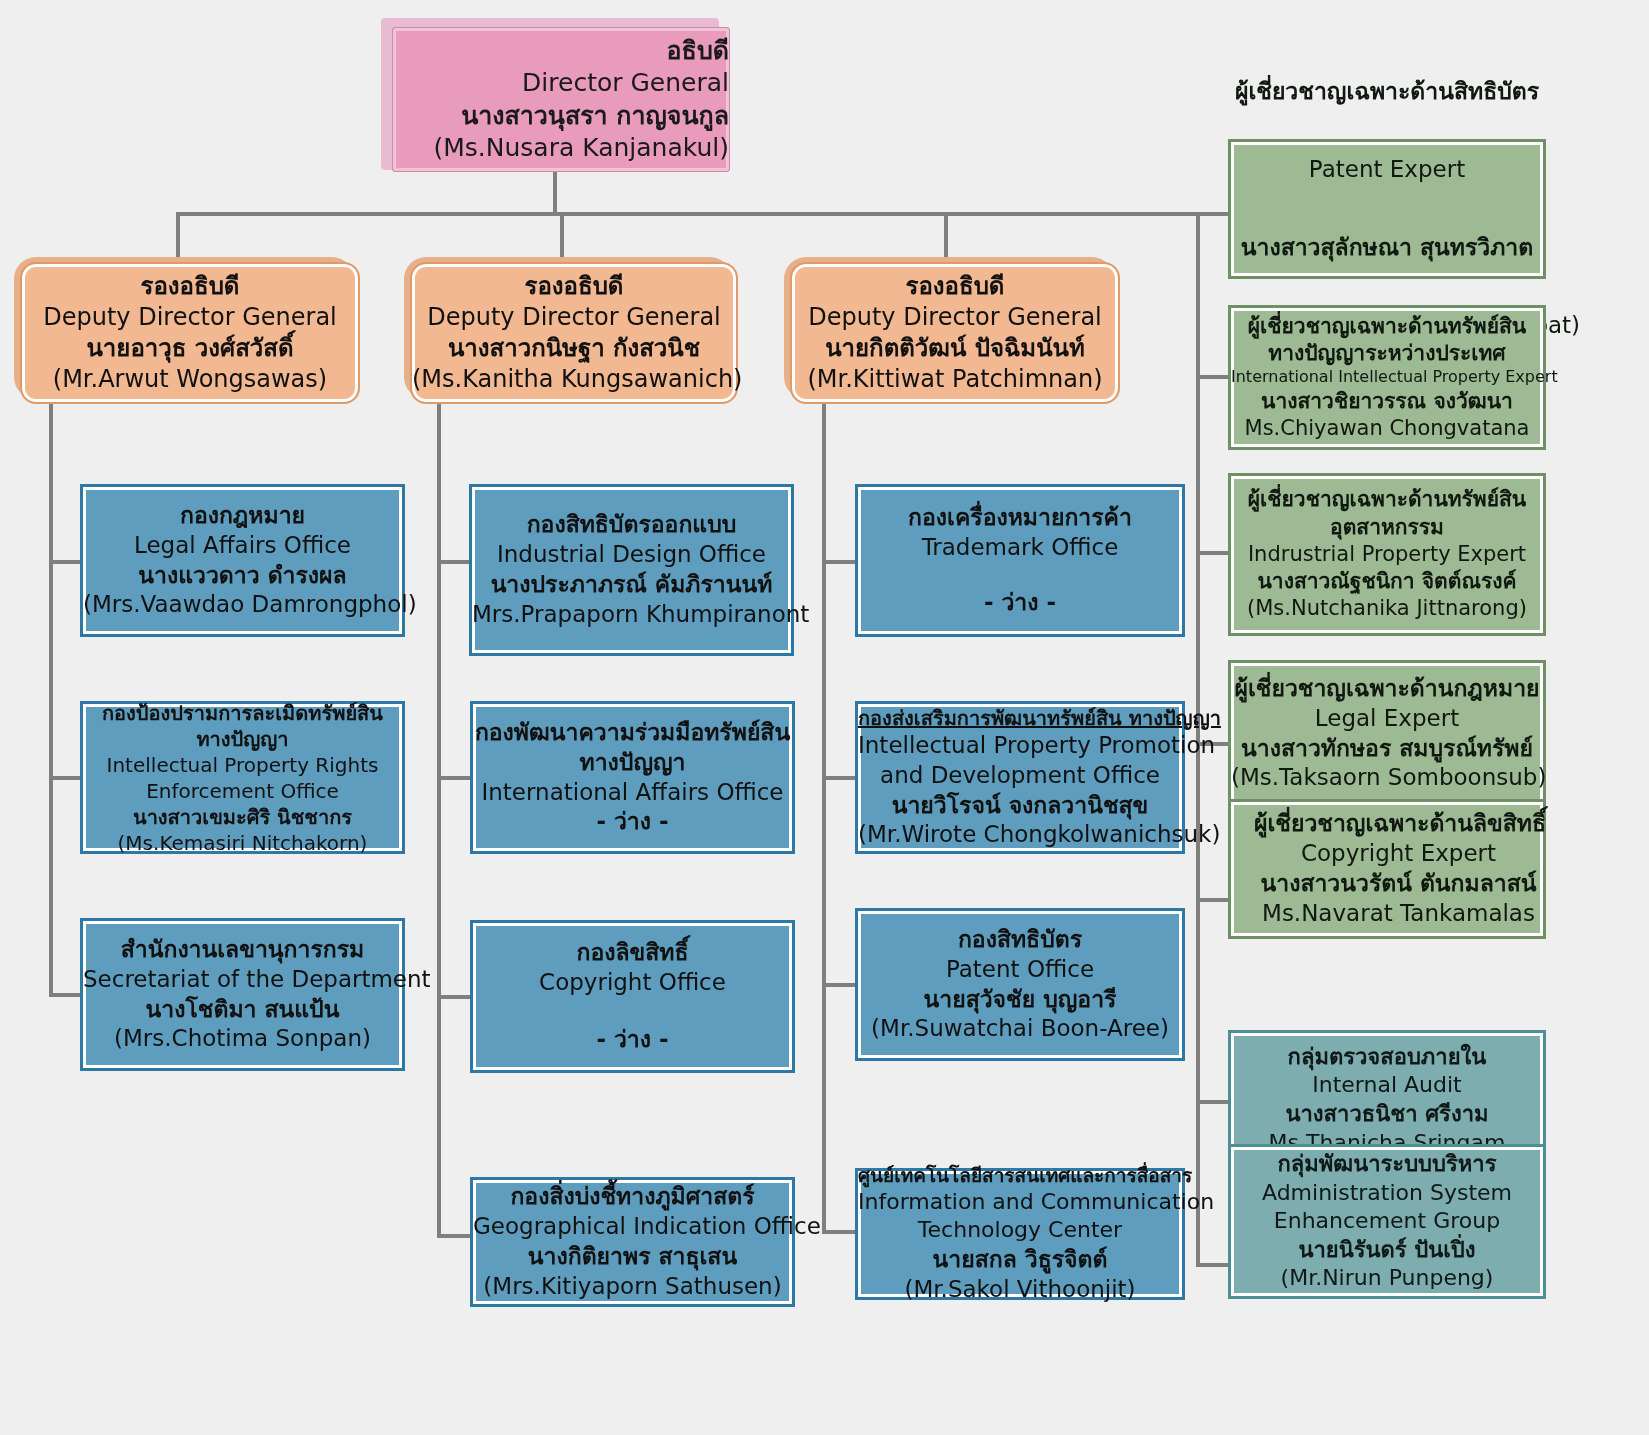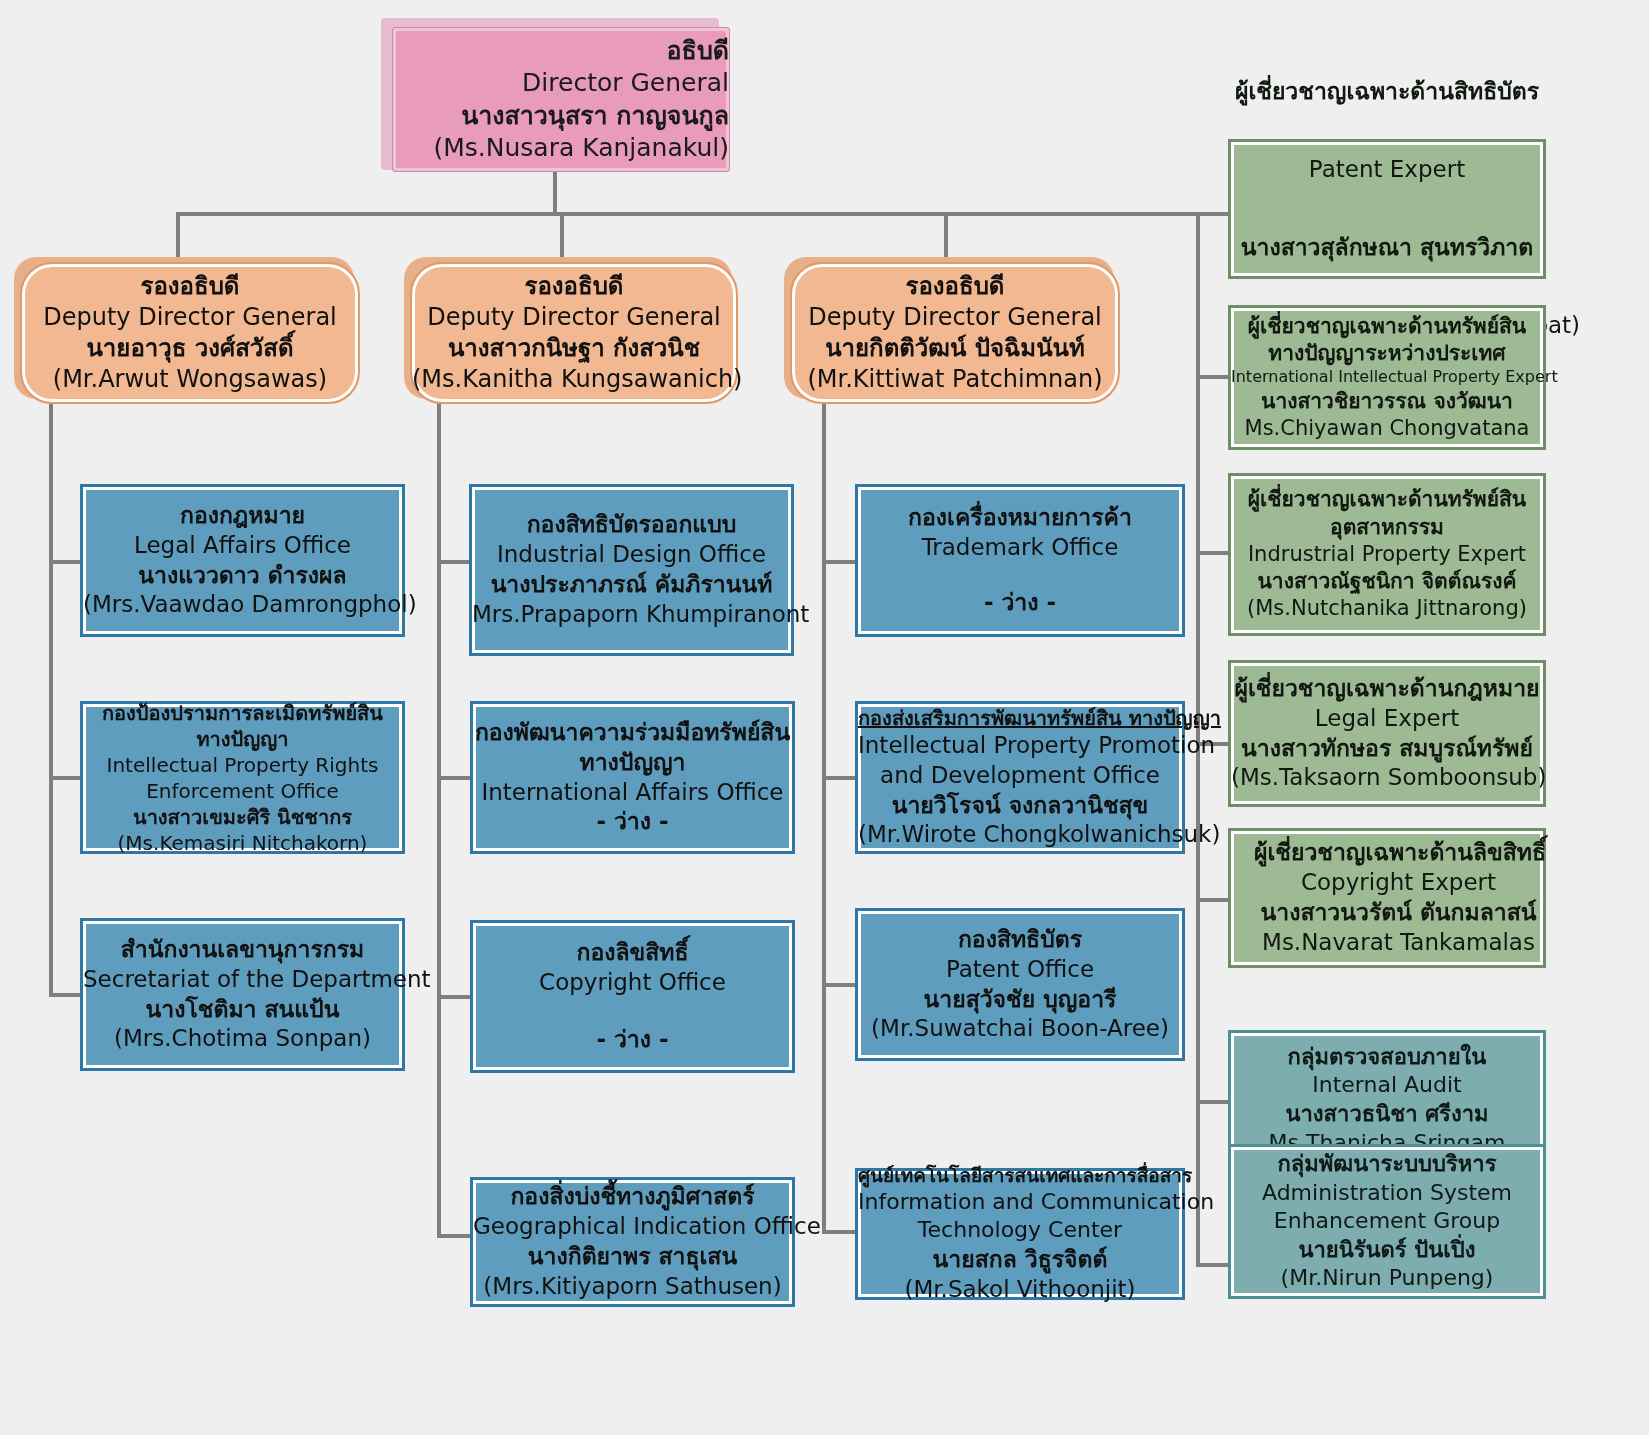--- a/index.html
+++ b/index.html
@@ -62,21 +62,21 @@
 
   
   .deputy-shadow {
     position: absolute;
     background: #e8b089;
     border-radius: 22px;
   }
   .deputy {
     background: #f2b891;
     border: 2px solid #e09a6a;
-    border-radius: 32px;
+    border-radius: 16px;
     box-shadow: inset 0 0 0 3px #ffffff;
     font-size: 24px;
     color: #111111;
   }
 
   
   .office {
     background: #5e9dbe;
     border: 3px solid #2e78a6;
     box-shadow: inset 0 0 0 3px #ffffff;
@@ -279,21 +279,21 @@
     <span class="ln en">(Ms.Nutchanika Jittnarong)</span>
   </div>
 
   <div class="node expert" style="left:1228px; top:660px; width:318px; height:147px;">
     <span class="ln th">ผู้เชี่ยวชาญเฉพาะด้านกฎหมาย</span>
     <span class="ln en">Legal Expert</span>
     <span class="ln th">นางสาวทักษอร สมบูรณ์ทรัพย์</span>
     <span class="ln en">(Ms.Taksaorn Somboonsub)</span>
   </div>
 
-  <div class="node expert" style="left:1228px; top:828px; width:318px; height:140px;padding-left:23px;">
+  <div class="node expert" style="left:1228px; top:799px; width:318px; height:140px;padding-left:23px;">
     <span class="ln th">ผู้เชี่ยวชาญเฉพาะด้านลิขสิทธิ์</span>
     <span class="ln en">Copyright Expert</span>
     <span class="ln th">นางสาวนวรัตน์  ตันกมลาสน์</span>
     <span class="ln en">Ms.Navarat Tankamalas</span>
   </div>
 
   <div class="node group" style="left:1228px; top:1030px; width:318px; height:140px;">
     <span class="ln th">กลุ่มตรวจสอบภายใน</span>
     <span class="ln en">Internal Audit</span>
     <span class="ln th">นางสาวธนิชา ศรีงาม</span>

